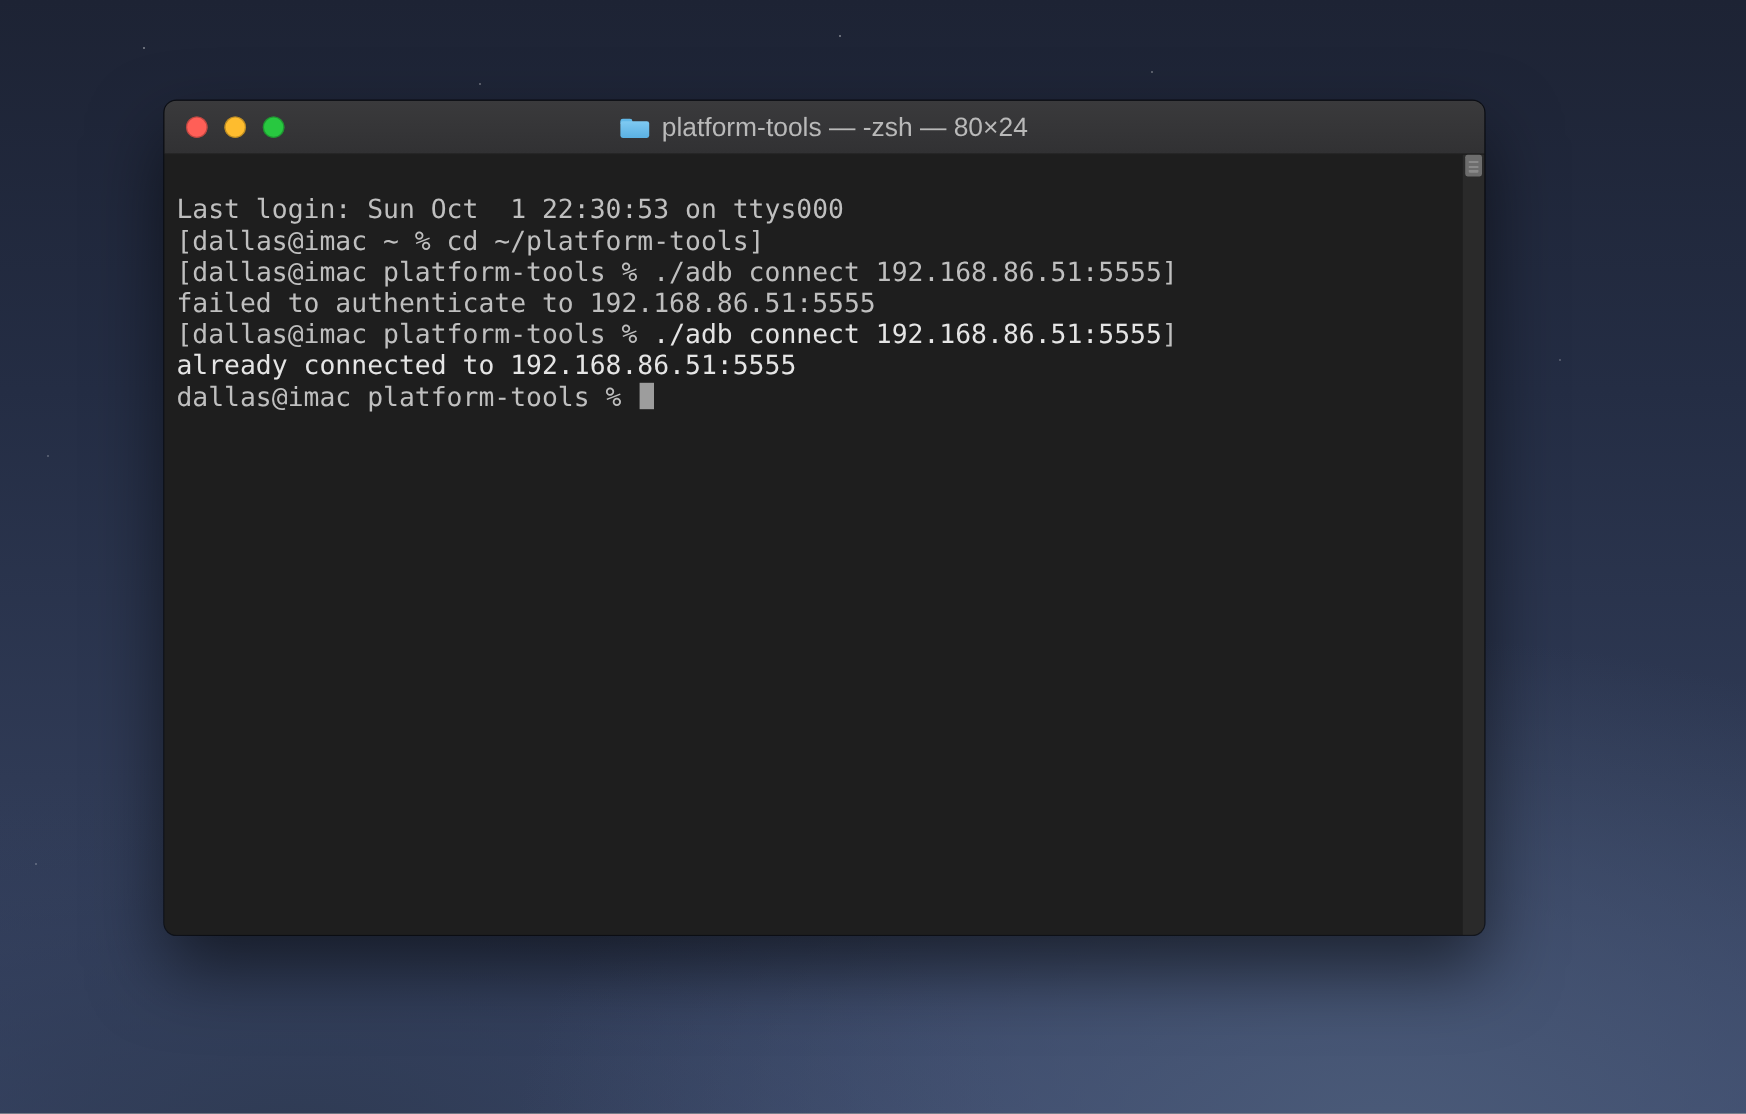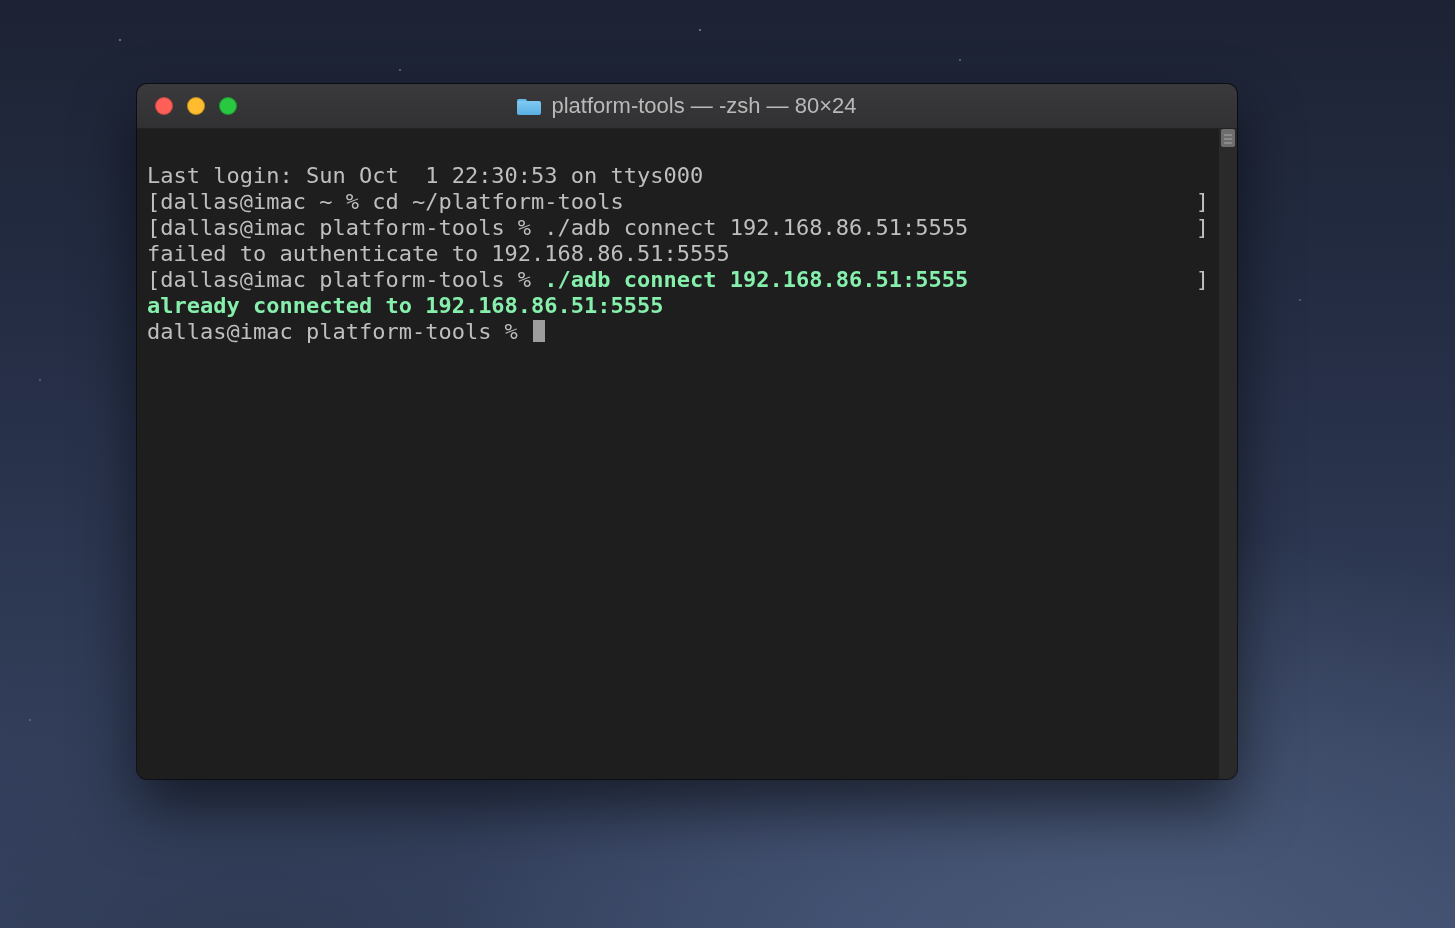--- a/index.html
+++ b/index.html
@@ -113,21 +113,21 @@
     flex: 1;
     padding: 8px 10px 8px 10px;
     font-family: "SF Mono","Menlo","Consolas",monospace;
     font-size: 22px;
     line-height: 26px;
     color: #bfbfbf;
     white-space: pre;
     overflow: hidden;
   }
 
-  .term-content .bold { color: #86efac; font-weight: 700; }
+  .term-content .bold { color: #e5e5e5; font-weight: 400; }
   .term-content .dim  { color: #bfbfbf; }
 
   .cursor-block {
     display: inline-block;
     width: 12px;
     height: 22px;
     background: #9d9d9d;
     vertical-align: -3px;
     margin-left: 2px;
   }
@@ -148,22 +148,20 @@
   }
   .scroll-hatch {
     position: absolute;
     top: 3px; left: 3px; right: 3px; bottom: 3px;
     background: repeating-linear-gradient(0deg, #8a8a8a 0 2px, #6d6d6d 2px 4px);
     border-radius: 1px;
   }
 
   .bracketed {
     display: flex;
-    justify-content: space-between;
-    gap: 12px;
   }
   .bracketed .rb {
     color: #bfbfbf;
   }
 </style>
 </head>
 <body>
 
 <div class="desktop">
 

